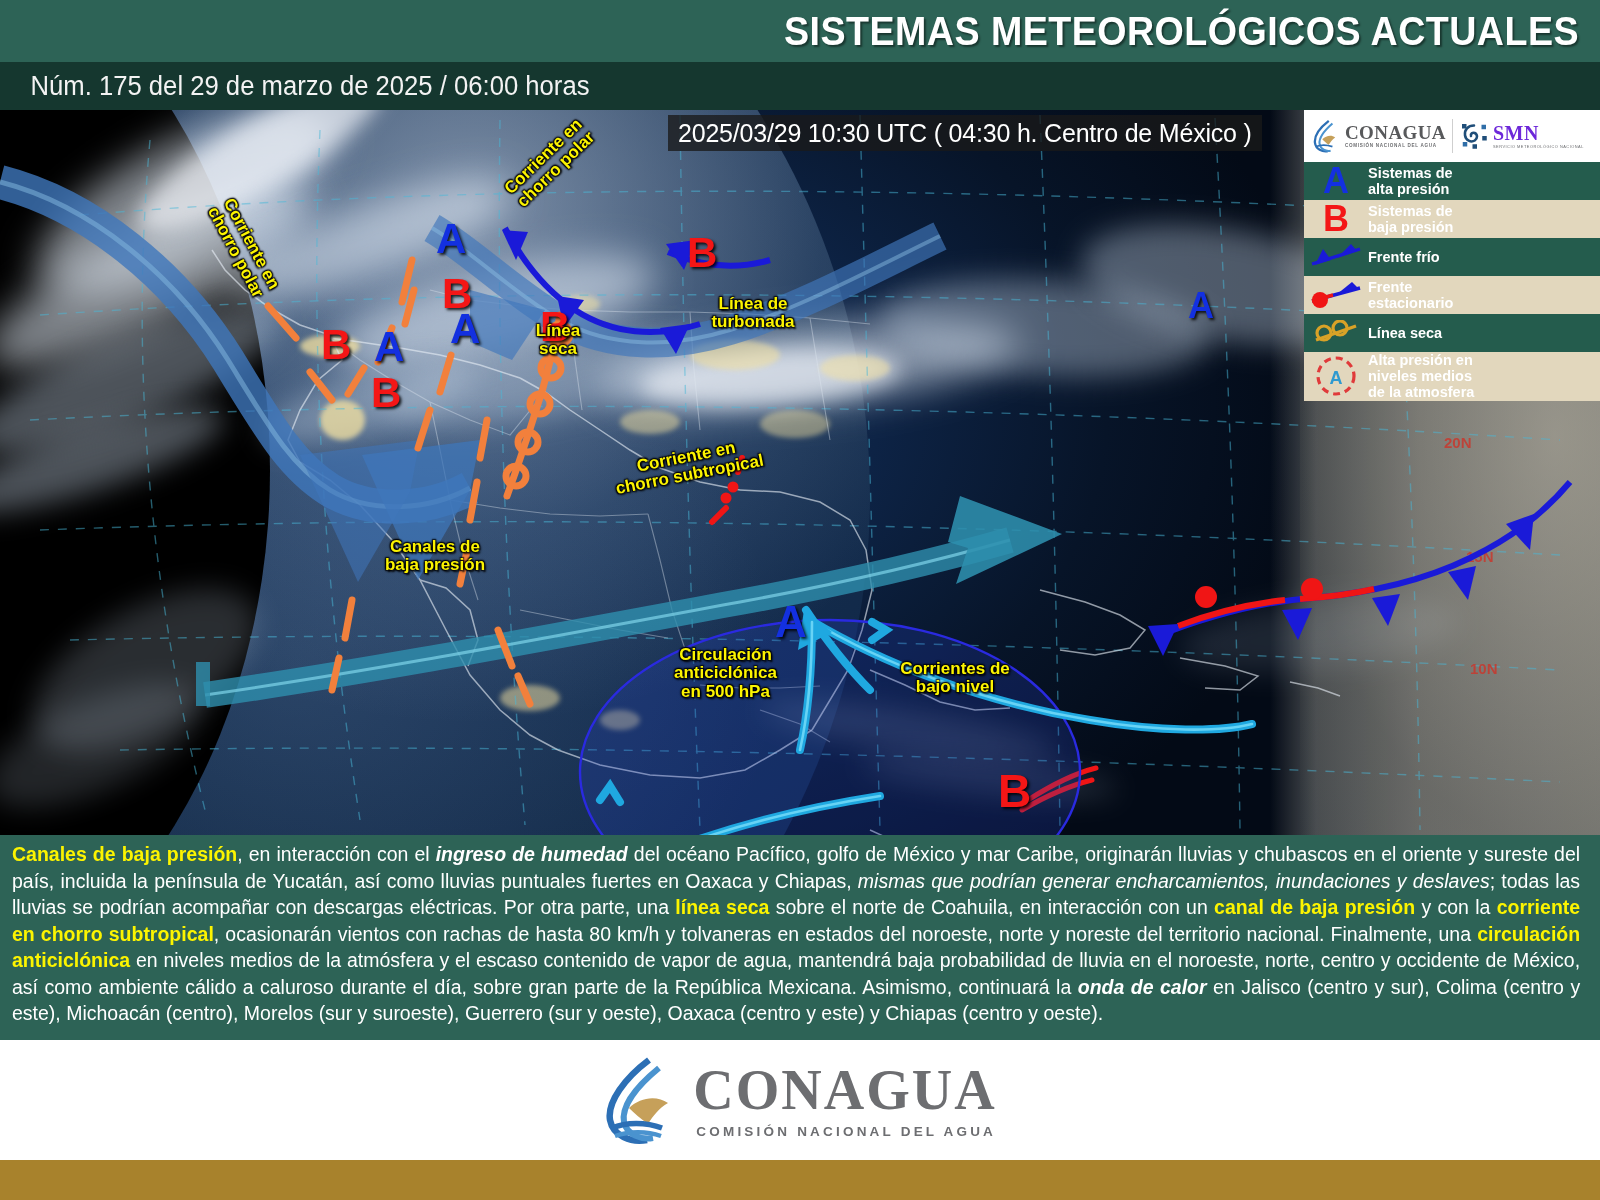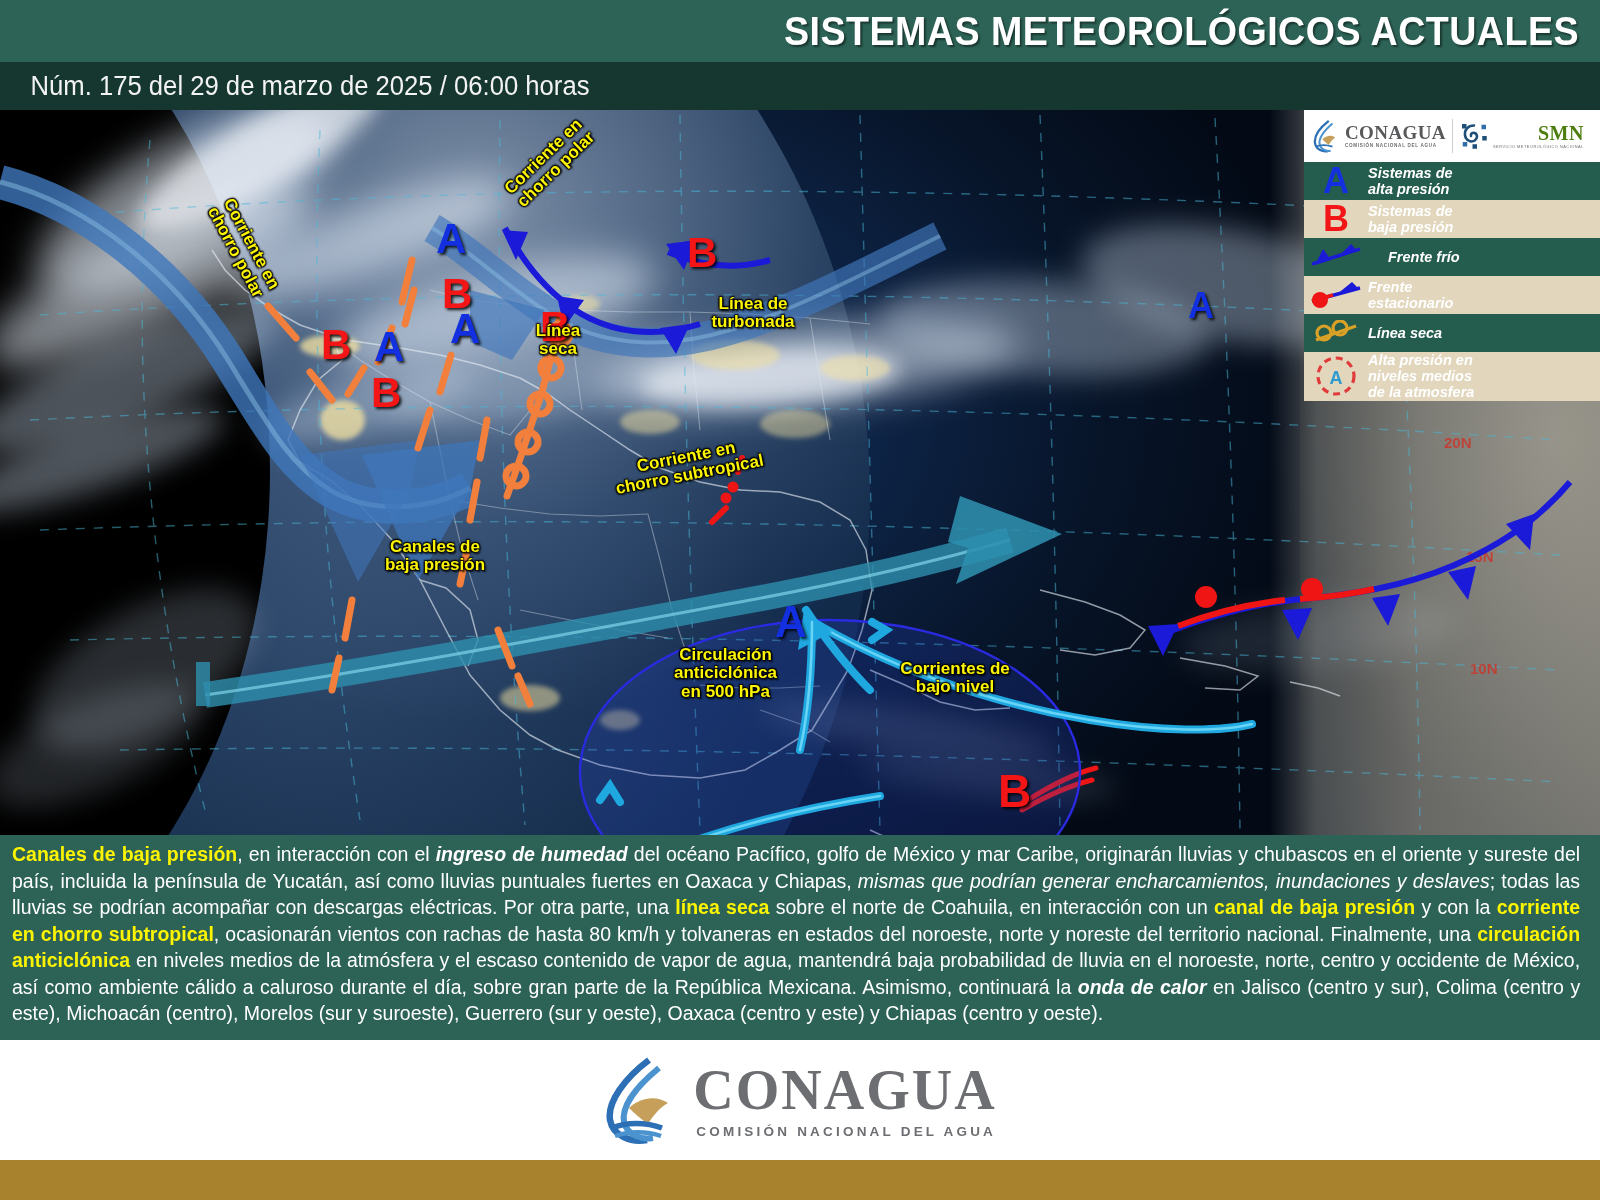--- a/index.html
+++ b/index.html
@@ -105,30 +105,30 @@
   }
   .logo-conagua { display:flex; align-items:center; gap:5px; }
   .cona-drop { width:28px; height:34px; position:relative; flex:0 0 auto; }
   .cona-text { display:flex; flex-direction:column; line-height:1; }
   .cona-word { font-family:"Liberation Serif", serif; font-size:19px; font-weight:bold; color:#58595b; letter-spacing:.4px; }
   .cona-sub { font-size:4.6px; font-weight:bold; color:#6d6e71; letter-spacing:.7px; margin-top:2px;}
   .logo-div { width:1px; height:34px; background:#cfcfcf; }
   .logo-smn { display:flex; align-items:center; gap:4px; }
   .smn-mark { width:30px; height:30px; flex:0 0 auto; }
   .smn-text { display:flex; flex-direction:column; line-height:1; }
-  .smn-word { font-family:"Liberation Serif", serif; font-size:20px; font-weight:bold; color:#4d7c0f; letter-spacing:.5px;text-align:right;}
+  .smn-word { font-family:"Liberation Serif", serif; font-size:20px; font-weight:bold; color:#6d28d9; letter-spacing:.5px;}
   .smn-sub { font-size:3.9px; color:#6d6e71; letter-spacing:.5px; margin-top:2px; }
 
   
   .legend { position:absolute; right:0; top:52px; width:296px; }
   .leg-row { display:flex; align-items:center; min-height:38px; }
   .leg-row.dark  { background:#245c4d; }
   .leg-row.light { background:#e2d7bd; }
   .leg-ico { width:64px; display:flex; align-items:center; justify-content:center; flex:0 0 auto; }
-  .leg-txt { font-size:14.5px; font-weight:bold; line-height:1.12; padding-right:6px;font-style:italic; }
+  .leg-txt { font-size:14.5px; font-weight:bold; line-height:1.12; padding-right:6px; }
   .leg-row.dark  .leg-txt { color:#ffffff; }
   .leg-row.light .leg-txt { color:#ffffff; }
 
   
   .discussion {
     position:absolute; left:0; top:835px; width:1600px; height:205px;
     background:#2d6356; padding:6px 12px 0 12px;
   }
   .disc-p {
     color:#ffffff; font-size:19.6px; line-height:26.5px; text-align:justify;
@@ -394,20 +394,21 @@
     <div class="mlabel" style="left:598px;top:338px;width:180px;transform:rotate(-11deg);">Corriente en
 chorro subtropical</div>
     <div class="mlabel" style="left:365px;top:428px;width:140px;">Canales de
 baja presión</div>
     <div class="mlabel" style="left:648px;top:536px;width:155px;">Circulación
 anticiclónica
 en 500 hPa</div>
     <div class="mlabel" style="left:880px;top:550px;width:150px;">Corrientes de
 bajo nivel</div>
 
+    <div class="timestamp">2025/03/29 10:30 UTC ( 04:30 h. Centro de México )</div>
 
     <div class="logo-strip">
       <div class="logo-conagua">
         <div class="cona-drop">
           <svg viewBox="0 0 60 74" width="28" height="34">
             <path d="M36 4 C18 18 4 36 6 52 C8 66 22 72 34 70" fill="none" stroke="#2c6fb5" stroke-width="5"></path>
             <path d="M44 10 C28 24 14 40 16 54 C18 66 30 71 40 69" fill="none" stroke="#4a93cf" stroke-width="4.5"></path>
             <path d="M22 44 C30 36 42 34 50 40 C44 44 40 50 36 56 C30 52 26 48 22 44 Z" fill="#c6a05a"></path>
             <path d="M8 60 C18 56 32 56 44 60" fill="none" stroke="#2c6fb5" stroke-width="4"></path>
           </svg>
@@ -455,21 +456,21 @@
       </div>
 
       <div class="leg-row dark">
         <div class="leg-ico">
           <svg width="54" height="26" viewBox="0 0 54 26">
             <path d="M3 20 L51 5" stroke="#1a1ad8" stroke-width="3.4" fill="none"></path>
             <polygon points="6,21 22,16 14,5" fill="#1a1ad8"></polygon>
             <polygon points="28,14 48,7 42,0" fill="#1a1ad8"></polygon>
           </svg>
         </div>
-        <div class="leg-txt" style="white-space:pre-line;margin-left:20px;">Frente frío</div>
+        <div class="leg-txt" style="white-space:pre-line;">Frente frío</div>
       </div>
 
       <div class="leg-row light">
         <div class="leg-ico">
           <svg width="54" height="26" viewBox="0 0 54 26">
             <path d="M3 19 L51 6" stroke="#1a1ad8" stroke-width="3.4" fill="none"></path>
             <path d="M3 19 L24 13" stroke="#f01515" stroke-width="3.4" fill="none"></path>
             <circle cx="11" cy="18" r="8" fill="#f01515"></circle>
             <polygon points="27,13 49,6 43,0" fill="#1a1ad8"></polygon>
           </svg>

